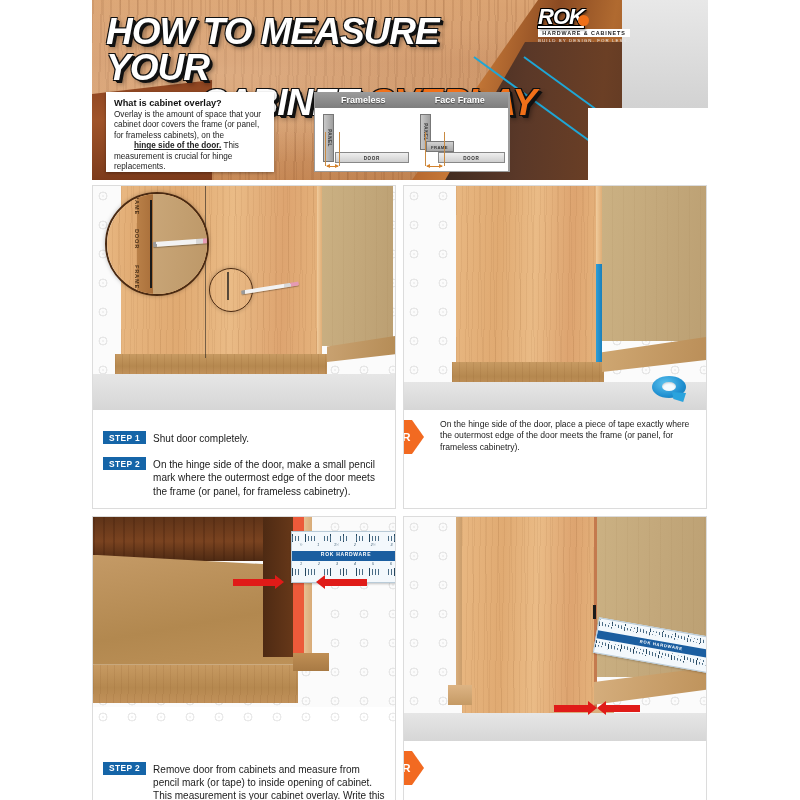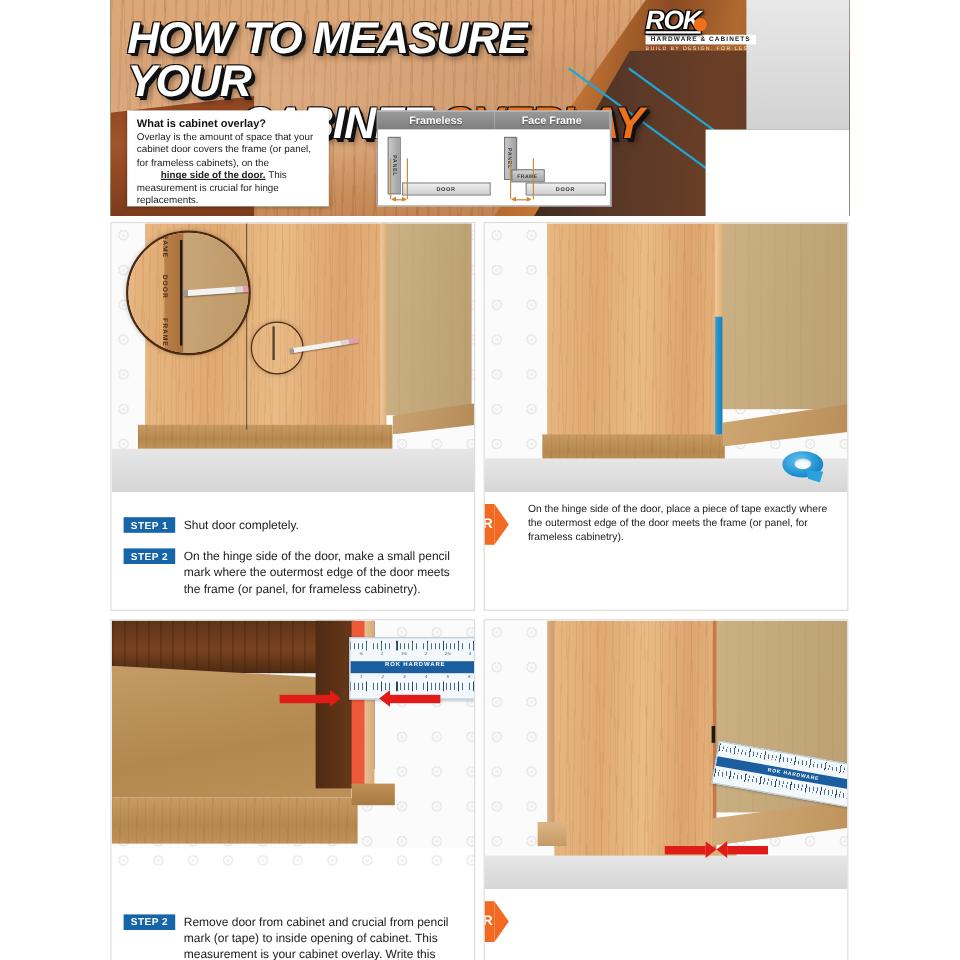--- a/index.html
+++ b/index.html
@@ -390,21 +390,21 @@
 
           <div class="rarrow right" style="left:140px;top:62px;width:42px;"></div>
           <div class="rarrow left" style="left:232px;top:62px;width:42px;"></div>
           <div class="floor" style="height:34px;background:#fff;"></div>
           <div class="dots" style="top:190px;height:34px;"></div>
         </div>
 
         <div class="caption">
           <div class="steprow">
             <div class="stepbadge">STEP 2</div>
-            <div class="steptxt"><span>Remove door from cabinet and crucial from pencil mark (or tape) to inside opening of cabinet. </span><b>This measurement is your cabinet overlay. Write this measurement down.</b></div>
+            <div class="steptxt"><span>Remove door from cabinets and measure from pencil mark (or tape) to inside opening of cabinet. </span><b>This measurement is your cabinet overlay. Write this measurement down.</b></div>
           </div>
         </div>
       </div>
 
       <div class="cell">
         <div class="illo">
           <div class="dots"></div>
 
           <div style="position:absolute;left:190px;top:0;width:120px;height:160px;" class="wood-side"></div>
           <div style="position:absolute;left:52px;top:0;width:8px;height:172px;background:linear-gradient(90deg,#d9ae7c,#c69866);"></div>

